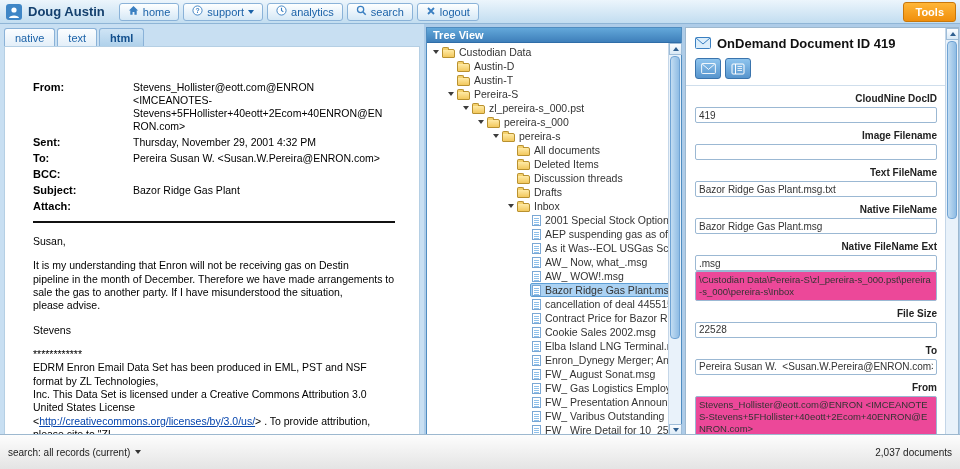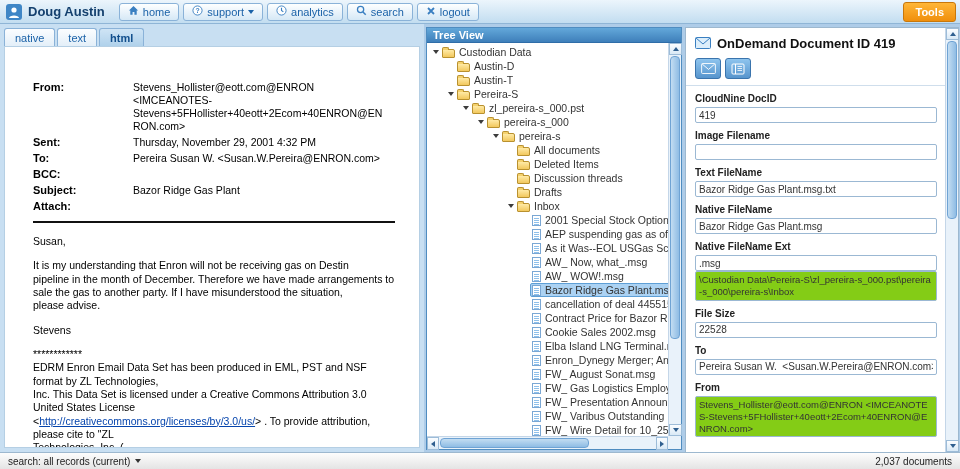--- a/index.html
+++ b/index.html
@@ -98,26 +98,26 @@
   .vscroll .sb-thumb { left:1px; right:1px; top:13px; height:72%; }
   .hscroll .sb-thumb { top:1px; bottom:1px; left:13px; width:62%; background:linear-gradient(#c3ddf2,#8fbce4); }
   .rp .vscroll .sb-thumb { height:42%; }
   
   .rp-content { position:absolute; left:0; right:12px; top:0; bottom:0; padding:0 9px; overflow:hidden; }
   .rp-title-row { display:flex; align-items:center; gap:6px; margin-top:8px; }
   .rp-title { font-weight:bold; font-size:13px; color:#111; }
   .rp-btns { display:flex; gap:4px; margin:7px 0 6px; }
   .rp-iconbtn { width:26px; height:21px; display:flex; align-items:center; justify-content:center; background:linear-gradient(#8ec4ee,#5795cd); border:1px solid #3a74ad; border-radius:3px; cursor:pointer; }
   .rp-sep { border-top:1px solid #cfdeec; margin:2px -9px 0; }
-  .flabel { font-size:10px; font-weight:bold; color:#222; margin:7px 0 3px; }
+  .flabel { font-size:10px; font-weight:bold; color:#222; margin:7px 0 3px;text-align:right; }
   .finput { width:100%; height:16px; border:1px solid #9bb8d3; border-radius:2px; padding:1px 3px; font-size:10px; color:#333; font-family:"Liberation Sans","DejaVu Sans",sans-serif; background:#fff; }
-  .fbox { width:100%; min-height:27px; border:1px solid #9bb8d3; border-radius:2px; padding:2px 3px; font-size:9.5px; line-height:1.25; color:#333; word-break:break-all; background:#84cc16; }
+  .fbox { width:100%; min-height:27px; border:1px solid #9bb8d3; border-radius:2px; padding:2px 3px; font-size:9.5px; line-height:1.25; color:#333; word-break:break-all; background:#ec4899; }
   
   .statusbar {
-    position:absolute; left:0; right:0; bottom:0; height:17px;
+    position:absolute; left:0; right:0; bottom:0; height:35px;
     background:linear-gradient(#fdfdfd,#e4e4e4); border-top:1px solid #9db8cf;
     display:flex; align-items:center; justify-content:space-between;
     padding:0 8px; font-size:10px; color:#222;
   }
   .status-left { display:flex; align-items:center; gap:5px; cursor:pointer; }
 </style>
 </head>
 <body>
 
 <div class="header">

